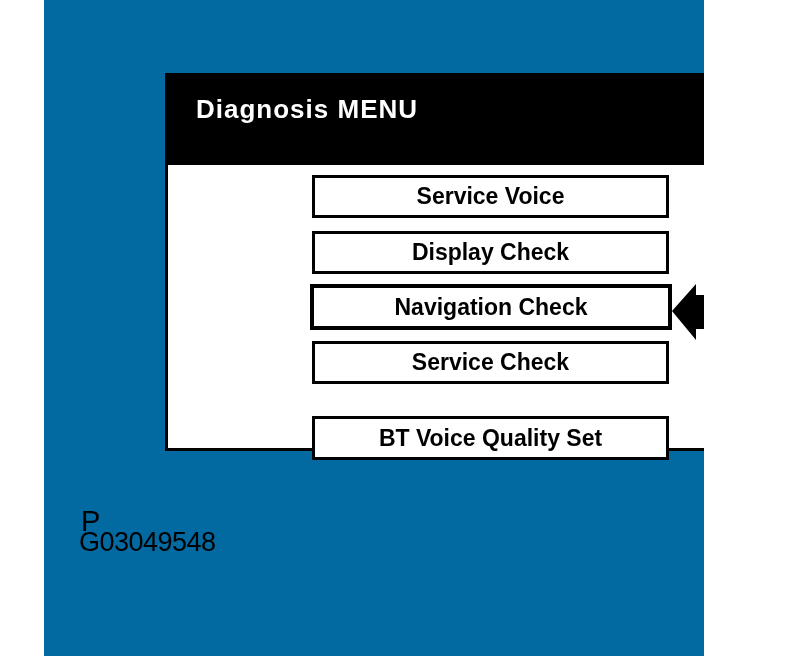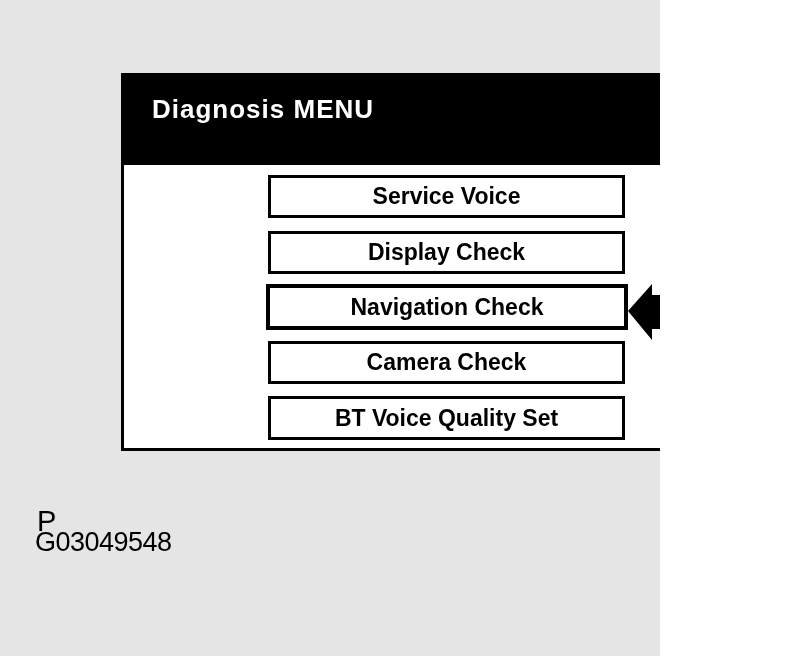--- a/index.html
+++ b/index.html
@@ -4,23 +4,24 @@
 <style>
   html, body {
     margin: 0;
     padding: 0;
     background: #ffffff;
   }
   .canvas {
     position: relative;
     width: 660px;
     height: 656px;
-    background: #e5e5e5;
+    background: #0369a1;
     font-family: "Liberation Sans", sans-serif;
     overflow: hidden;
+    margin-left: 44px;
   }
   .diagram-box {
     position: absolute;
     left: 121px;
     top: 73px;
     width: 653px;
     height: 378px;
     border: 3px solid #000000;
     box-sizing: border-box;
     background: #ffffff;
@@ -63,21 +64,21 @@
   .btn-1 { top: 175px; }
   .btn-2 { top: 231px; }
   .btn-3 {
     top: 284px;
     left: 266px;
     width: 362px;
     height: 46px;
     border-width: 4px;
   }
   .btn-4 { top: 341px; }
-  .btn-5 { top: 396px; height: 44px; }
+  .btn-5 { top: 416px; height: 44px; }
   .selection-arrow {
     position: absolute;
     left: 626px;
     top: 282px;
     width: 78px;
     height: 60px;
   }
   .figure-panel-label {
     position: absolute;
     left: 37px;
@@ -110,21 +111,21 @@
     </div>
 
   </div>
 
   <div class="menu-button btn-1">Service Voice</div>
 
   <div class="menu-button btn-3">Navigation Check</div>
 
   <div class="menu-button btn-2">Display Check</div>
 
-  <div class="menu-button btn-4">Camera Check</div>
+  <div class="menu-button btn-4">Service Check</div>
 
   <div class="menu-button btn-5">BT Voice Quality Set</div>
 
   <svg class="selection-arrow" viewBox="0 0 78 60" xmlns="http://www.w3.org/2000/svg">
     <polygon points="2,29 26,2 26,13 76,13 76,47 26,47 26,58" fill="#000000"></polygon>
   </svg>
 
   <div class="figure-panel-label">P</div>
 
   <div class="figure-id-label">G03049548</div>

